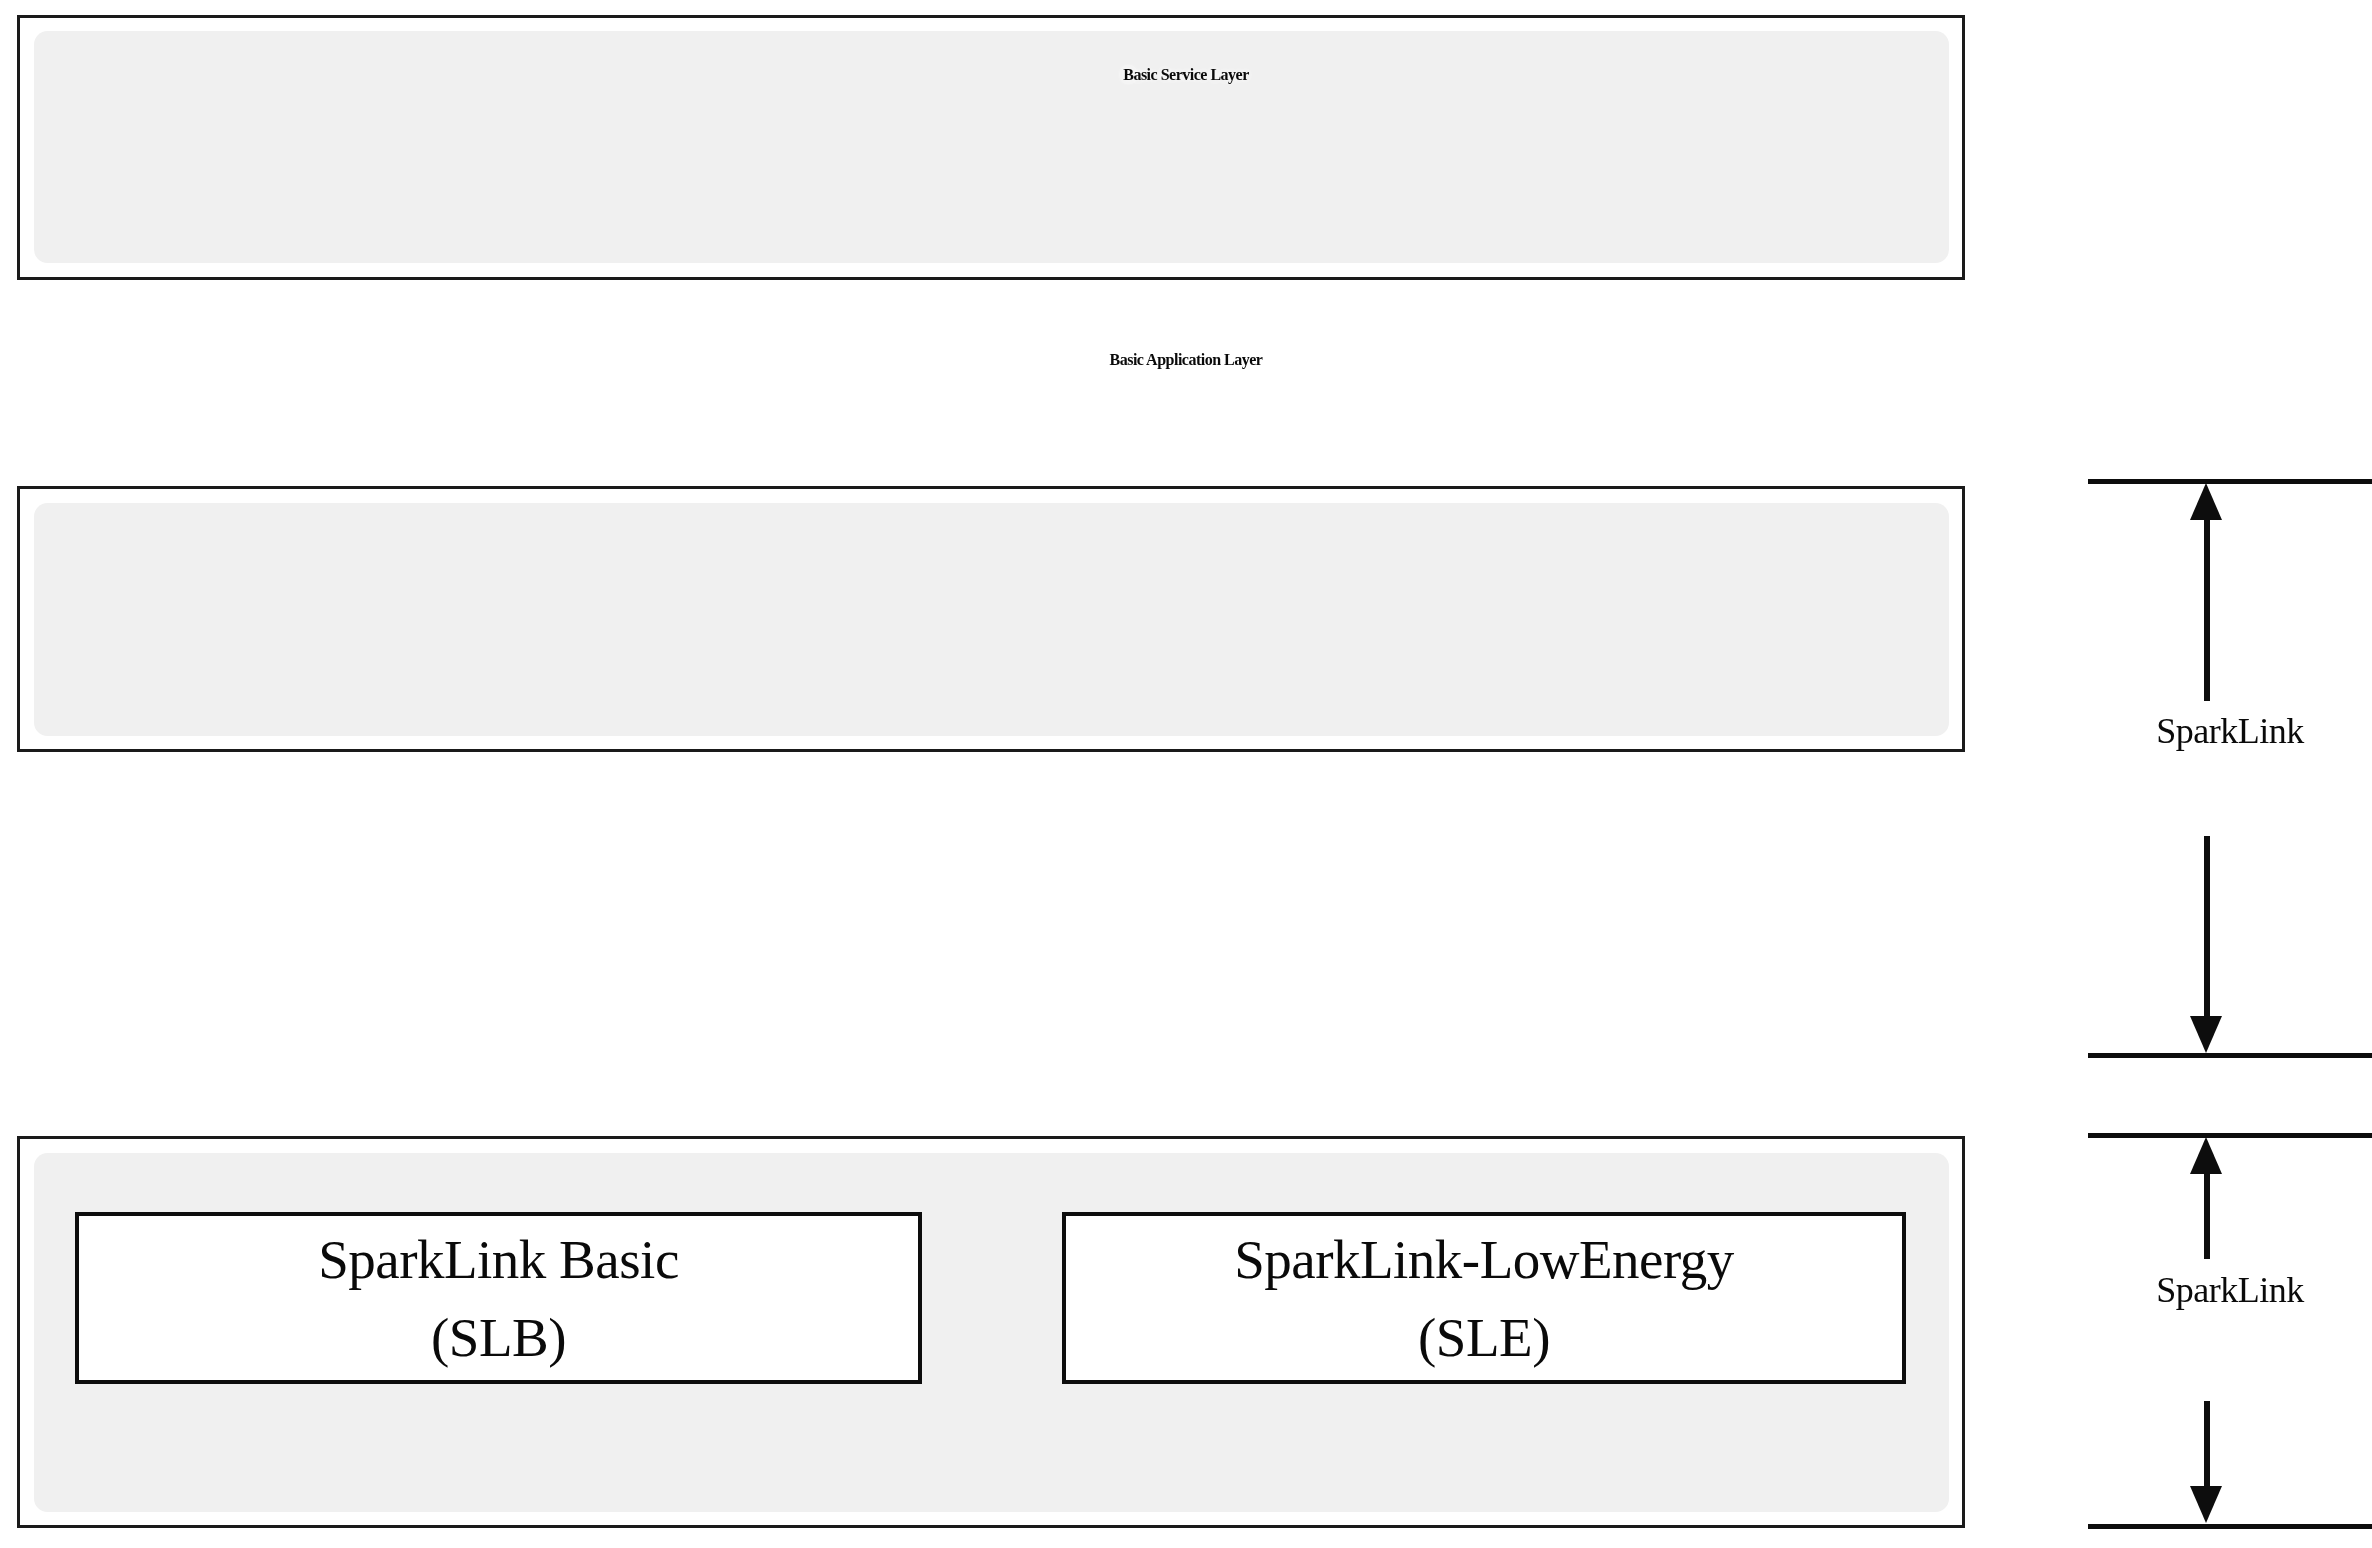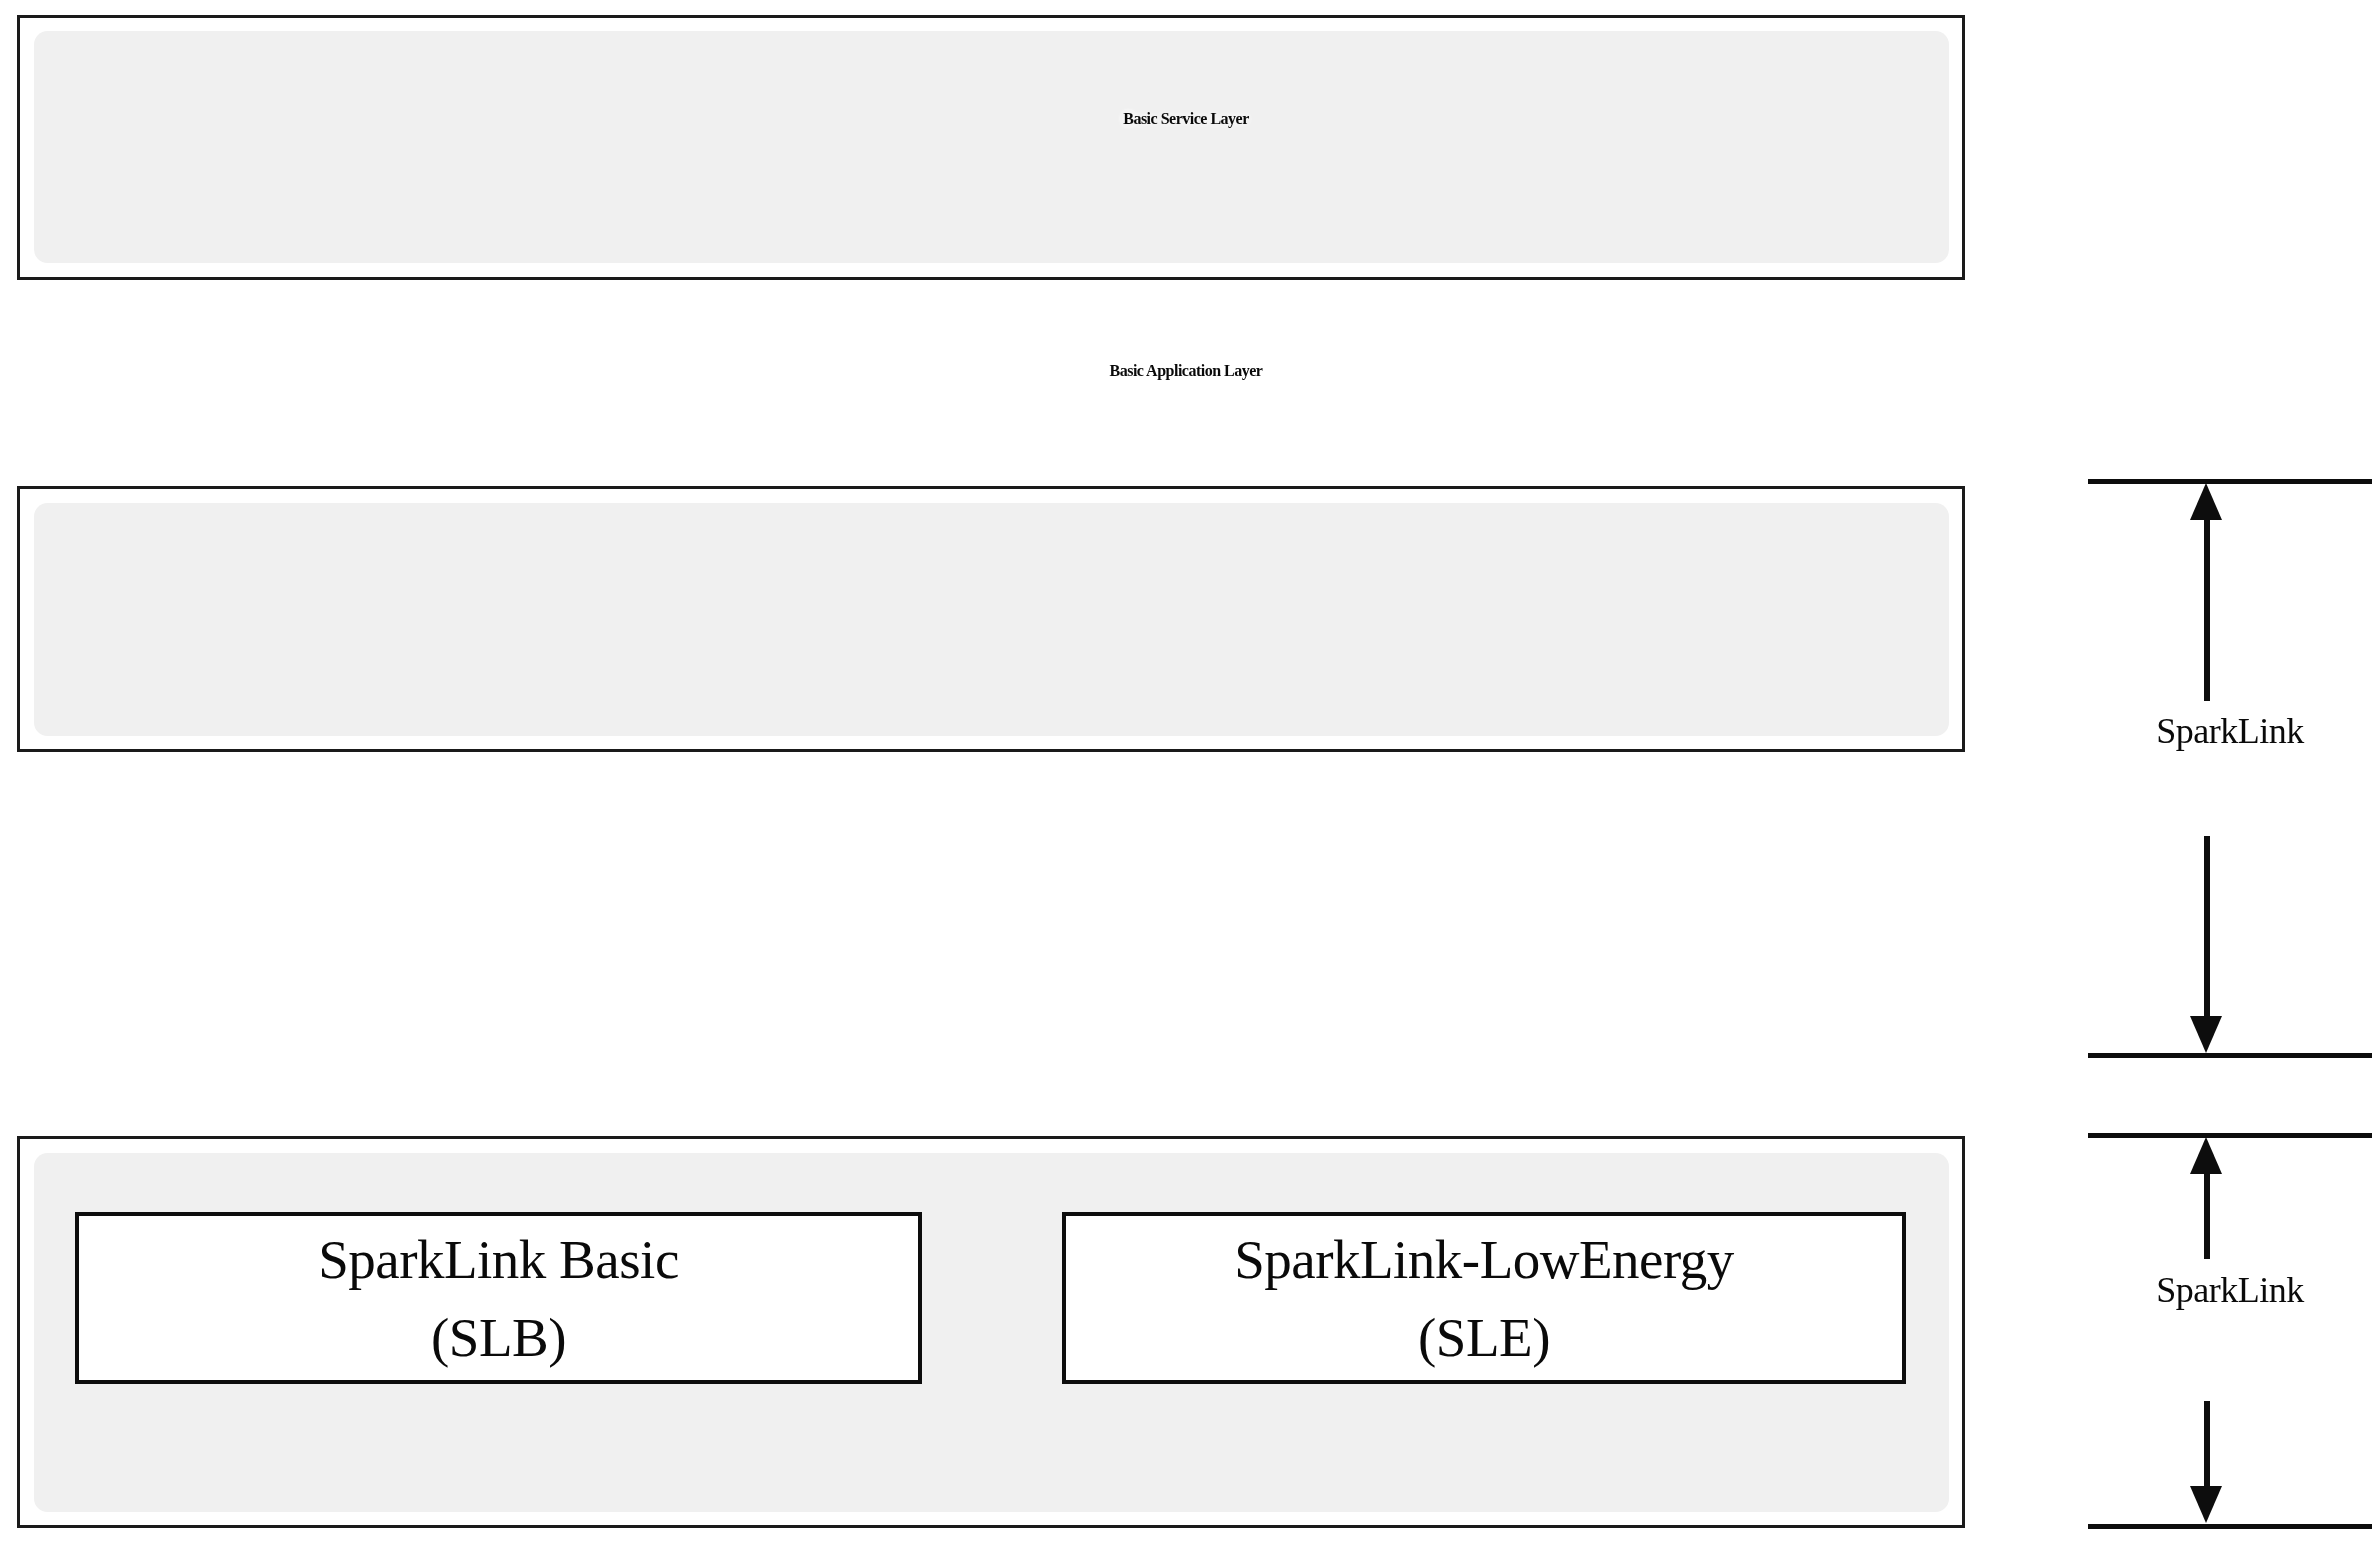--- a/index.html
+++ b/index.html
@@ -168,26 +168,26 @@
   #bracket-lower .bracket-label { top: 137px; }
 </style>
 </head>
 <body>
 
 <div id="canvas">
 
   <div class="layer-box" id="box-service">
     <div class="layer-fill"></div>
   </div>
-  <div class="layer-title" id="title-service" style="top:66px;margin-top:44px;">Basic Service Layer</div>
+  <div class="layer-title" id="title-service" style="top:66px;">Basic Service Layer</div>
 
   <div class="layer-box" id="box-application">
     <div class="layer-fill"></div>
   </div>
-  <div class="layer-title" id="title-application" style="top:362px;">Basic Application Layer</div>
+  <div class="layer-title" id="title-application" style="top:351px;">Basic Application Layer</div>
 
   <div class="layer-box" id="box-access">
     <div class="layer-fill"></div>
   </div>
 
   <div class="sub-box" id="sub-slb">
     <div class="sub-line l1">SparkLink Basic</div>
     <div class="sub-line l2">(SLB)</div>
   </div>
 

